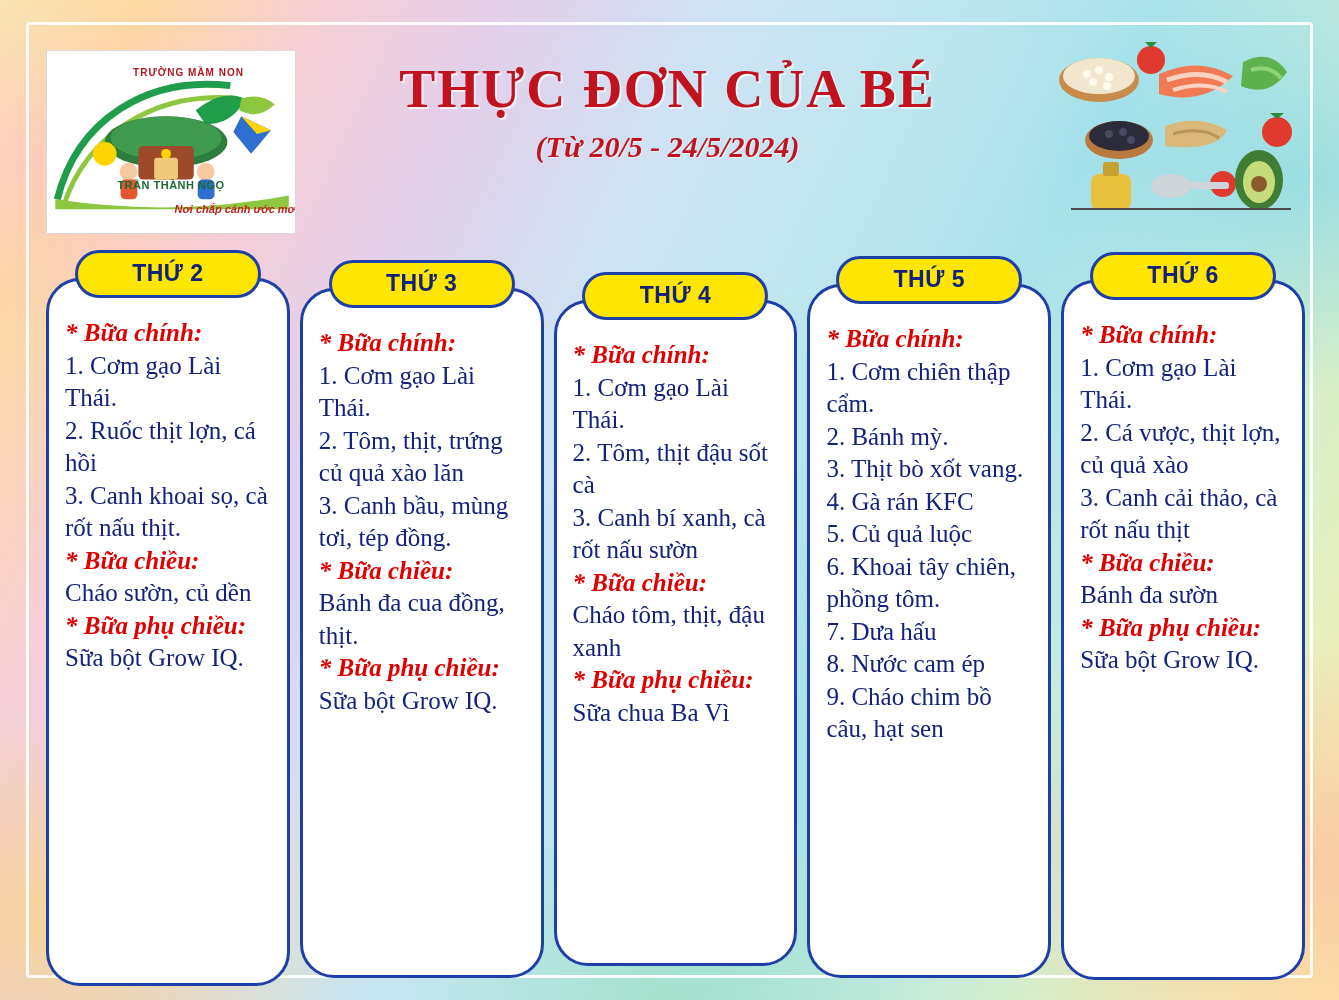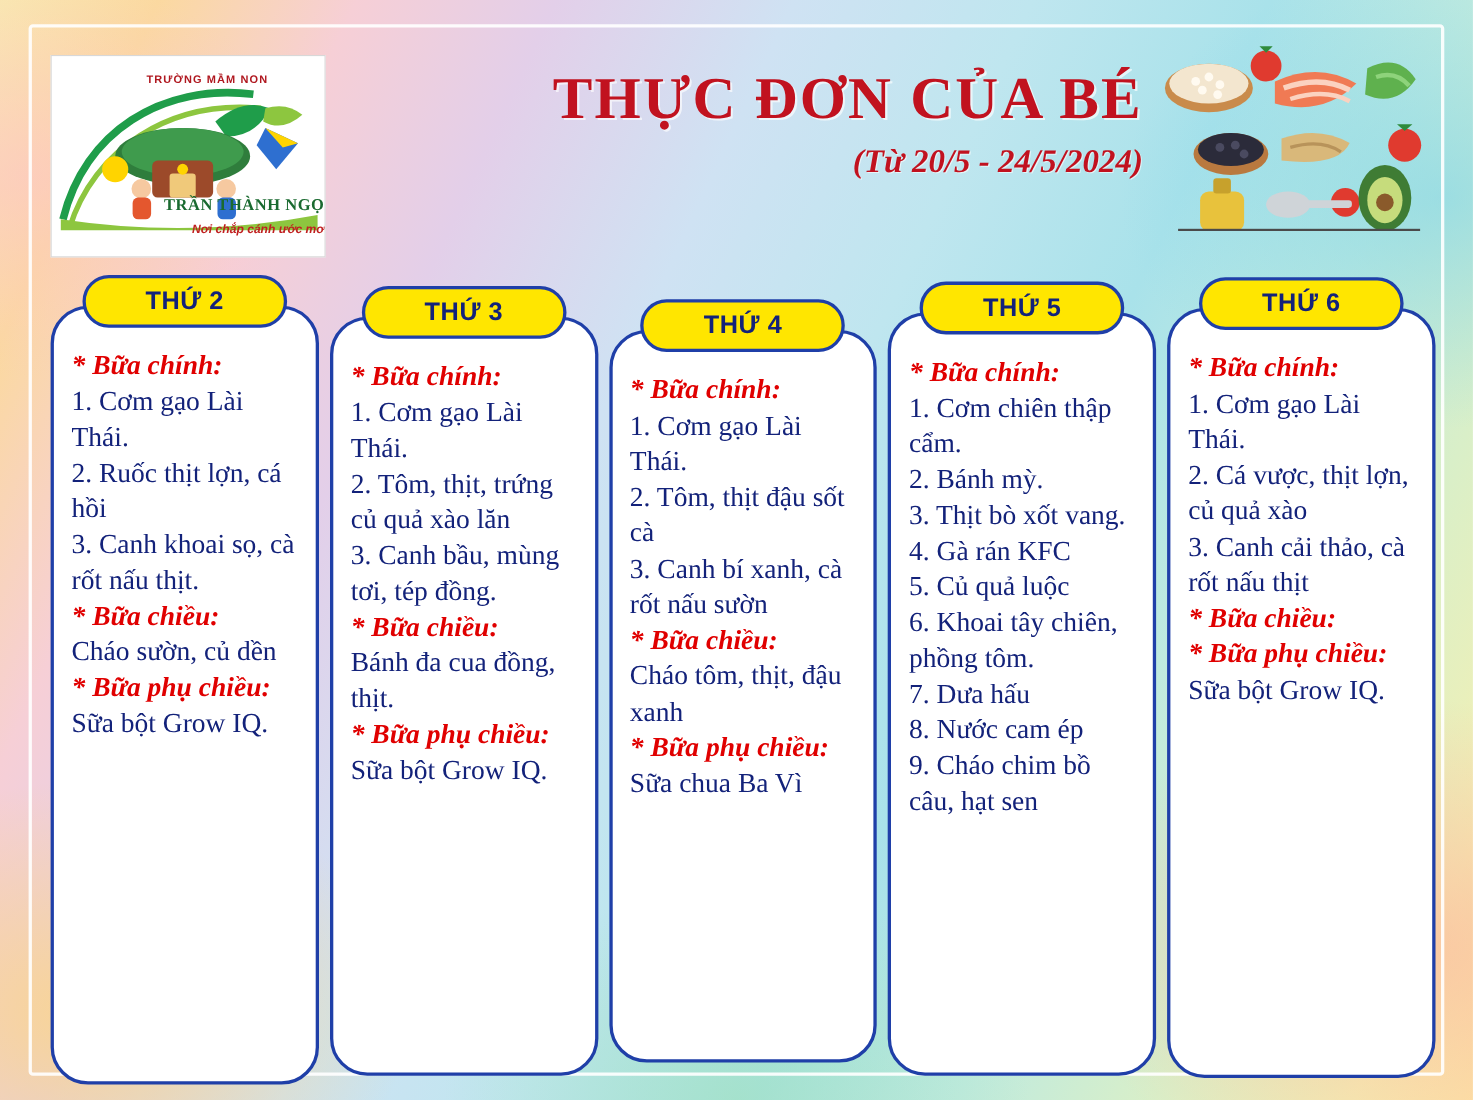--- a/index.html
+++ b/index.html
@@ -58,37 +58,37 @@
   .logo-top-text {
     position: absolute; top: 16px; left: 0; width: 100%;
     text-align: center;
     font-family: "Liberation Sans", sans-serif;
     font-size: 10px; font-weight: bold; color: #b01820;
     letter-spacing: 1px;
     padding-left: 35px;
   }
   .logo-mid-text {
     position: absolute; top: 128px; left: 0; width: 100%;
-    text-align: right;
-    font-family: Liberation Serif, serif;
-    font-size: 15px; font-weight: bold; color: #1a6a30;
+    text-align: center;
+    font-family: Liberation Sans, sans-serif;
+    font-size: 11px; font-weight: bold; color: #1a6a30;
     letter-spacing: .5px;
   }
   .logo-bottom-text {
     position: absolute; top: 152px; left: 0; width: 100%;
     text-align: right;
     font-family: Liberation Sans, sans-serif;
     font-style: italic;
     font-size: 11px; font-weight: bold; color: #c02020;
   }
 
   .title-block {
     position: absolute;
     left: 296px; right: 300px; top: 58px;
-    text-align: right;
+    text-align: center;
   }
   .main-title {
     font-family: "Liberation Serif", serif;
     font-size: 54px;
     font-weight: bold;
     color: #c1121f;
     letter-spacing: 2px;
     text-shadow: 2px 2px 0 rgba(255,255,255,.65);
     white-space: nowrap;
   }
@@ -340,20 +340,21 @@
 
     <div class="day-col col-5">
       <div class="day-pill">THỨ 6</div>
       <div class="day-card">
         <div class="day-body">
           <span class="meal-head">* Bữa chính:</span>
           <span class="meal-text" style="white-space: pre-line;">1. Cơm gạo Lài Thái.
 2. Cá vược, thịt lợn, củ quả xào
 3. Canh cải thảo, cà rốt nấu thịt</span>
           <span class="meal-head">* Bữa chiều:</span>
+          <span class="meal-text" style="white-space: pre-line;">Bánh đa sườn</span>
           <span class="meal-head">* Bữa phụ chiều:</span>
           <span class="meal-text" style="white-space: pre-line;">Sữa bột Grow IQ.</span>
         </div>
       </div>
     </div>
 
   </div>
 </div>
 
 </body></html>

